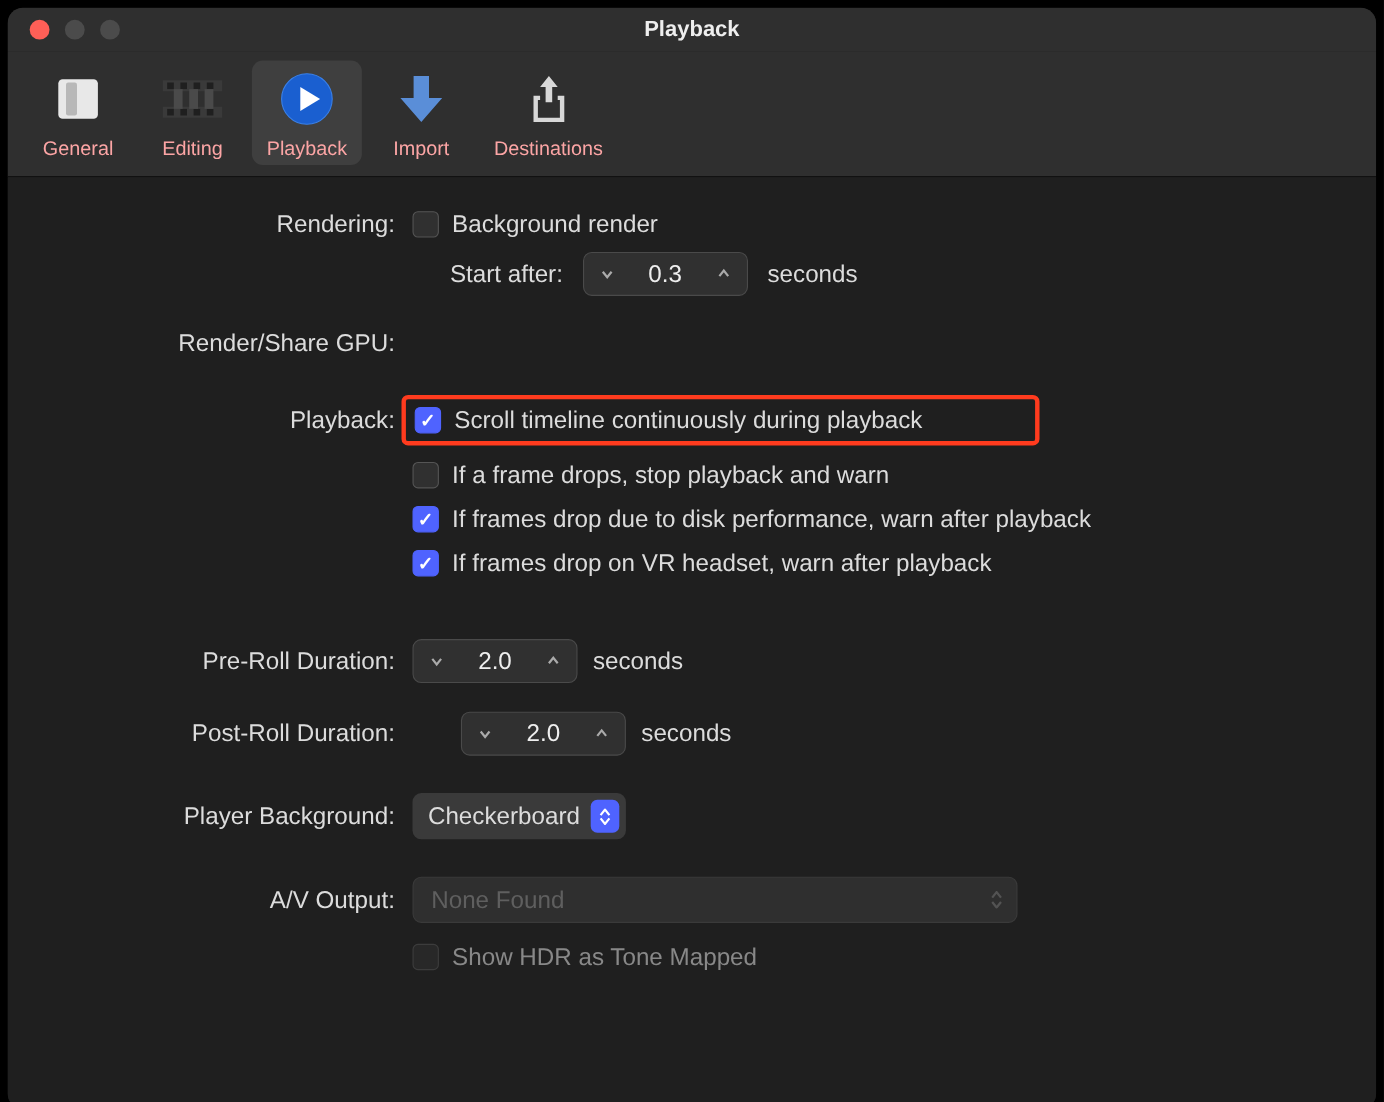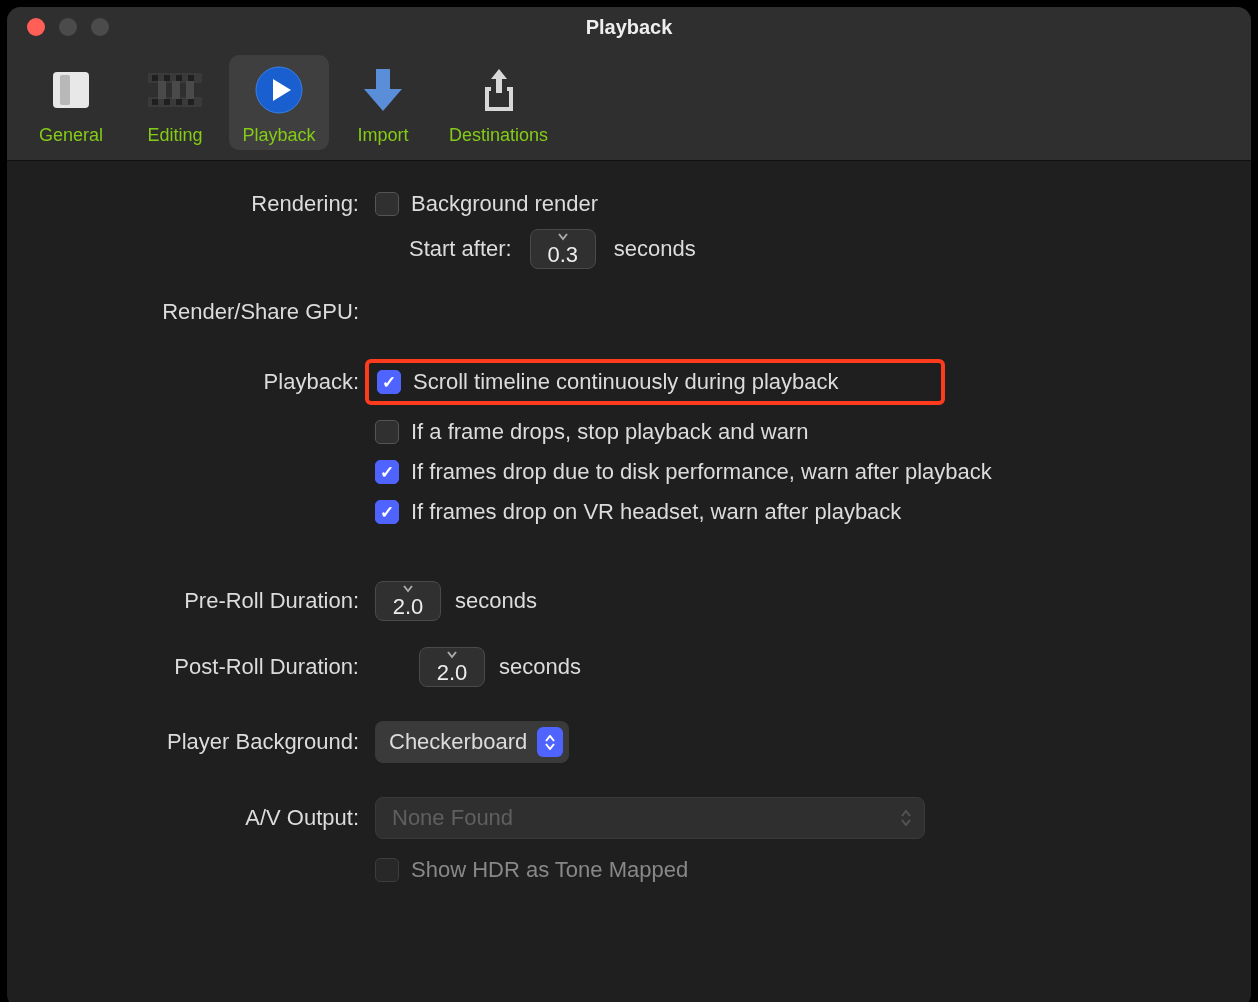--- a/index.html
+++ b/index.html
@@ -66,21 +66,21 @@
     .tool-icon {
       width: 58px;
       height: 58px;
       display: flex;
       align-items: center;
       justify-content: center;
       margin-bottom: 6px;
     }
     .tool-label {
       font-size: 18px;
-      color: #84cc16;
+      color: #fca5a5;
     }
 
     .content {
       flex: 1;
       padding: 30px 28px;
       background: #1f1f1f;
       overflow-y: auto;
       font-size: 22px;
       color: #dcdcdc;
     }
@@ -147,21 +147,20 @@
     }
 
     .stepper {
       display: flex;
       align-items: center;
       background: #303030;
       border: 1px solid #4a4a4a;
       border-radius: 8px;
       height: 40px;
       overflow: hidden;
-      flex-direction: column;
     }
     .stepper .btn {
       width: 42px;
       height: 100%;
       display: flex;
       align-items: center;
       justify-content: center;
       cursor: pointer;
       color: #bbb;
     }

